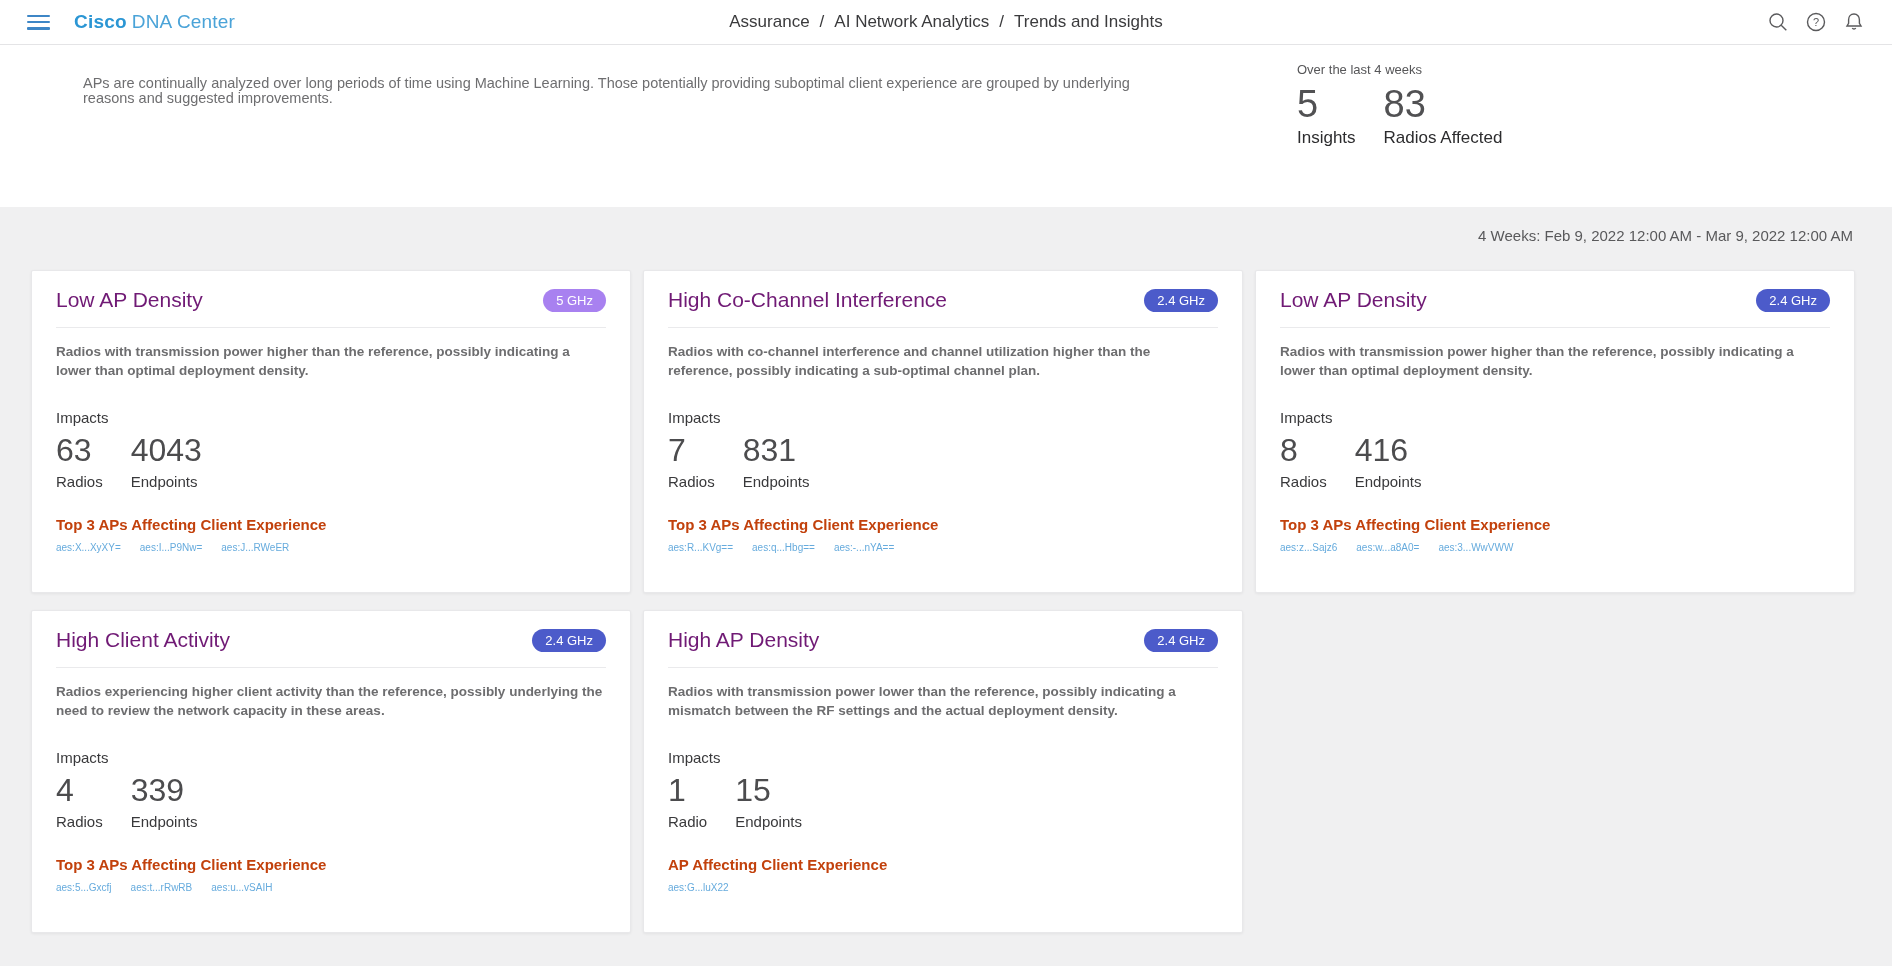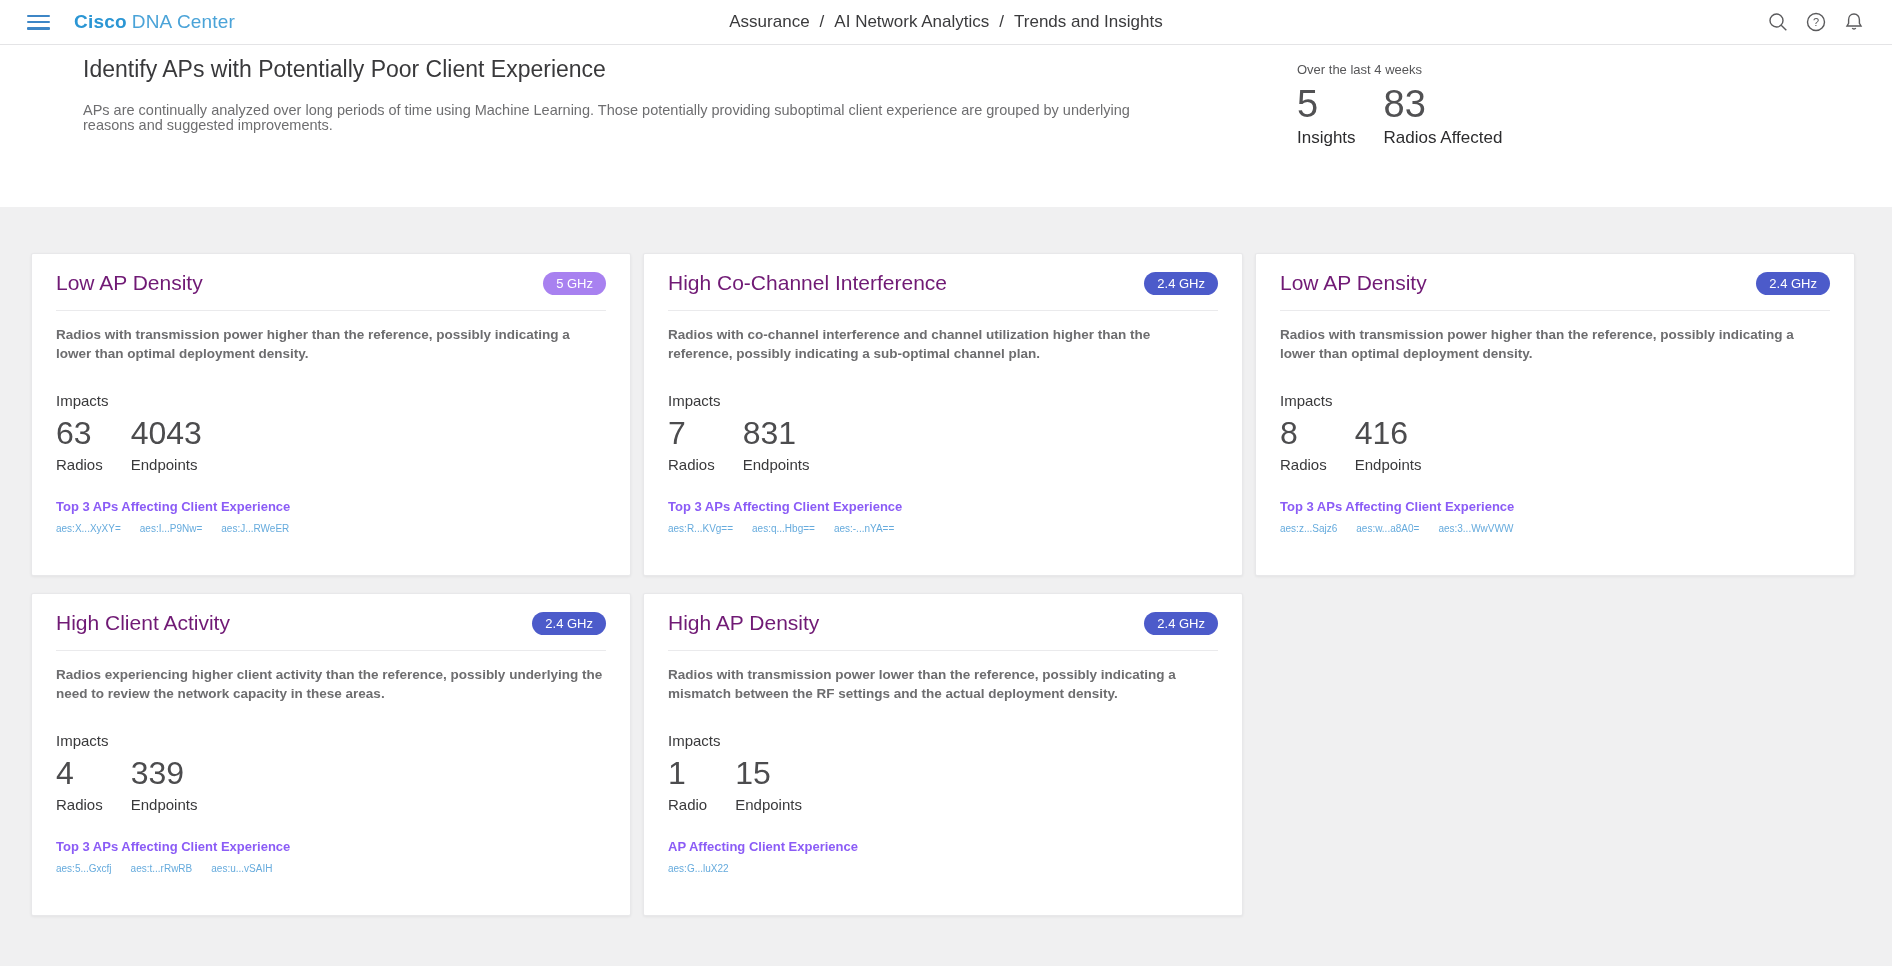--- a/index.html
+++ b/index.html
@@ -36,21 +36,21 @@
 
   .card { background:#fff; border:1px solid #e8e8ea; border-radius:2px; box-shadow:0 1px 3px rgba(0,0,0,.06); padding:17px 24px 20px; min-height:323px; cursor:pointer; }
   .card-header { display:flex; align-items:center; justify-content:space-between; padding-bottom:15px; border-bottom:1px solid #eaeaec; }
   .card-title { font-size:21px; color:#701a75; font-weight:400; }
   .badge { color:#fff; font-size:13px; padding:4px 13px; border-radius:12px; white-space:nowrap; }
   .card-desc { margin-top:14px; font-size:13.5px; line-height:19px; color:#6d6d6f; min-height:38px; max-width:552px;font-weight:bold; }
   .impacts-label { margin-top:29px; font-size:15px; color:#39393b; }
   .stat-row { display:flex; gap:28px; margin-top:6px; }
   .stat-value { font-size:32px; font-weight:300; color:#4c4c4e; line-height:36px; }
   .stat-label { font-size:15px; color:#39393b; margin-top:5px; }
-  .aps-heading { margin-top:26px; font-size:13px; font-weight:bold; color:#8b5cf6; }
+  .aps-heading { margin-top:26px; font-size:15px; font-weight:bold; color:#c2410c; }
   .aps-row { margin-top:9px; display:flex; gap:19px; flex-wrap:wrap; }
   .ap-link { font-size:10px; color:#66abdd; cursor:pointer; text-decoration:none; }
 </style>
 </head>
 <body>
 
 <div class="topbar">
   <div class="hamburger">
     <span></span>
       <span></span>
@@ -82,38 +82,38 @@
     <div class="tb-icon">
       <svg width="22" height="22" viewBox="0 0 22 22">
           <path d="M11 3 C7.6 3 5.6 5.7 5.6 8.8 L5.6 12.4 L4 15 L18 15 L16.4 12.4 L16.4 8.8 C16.4 5.7 14.4 3 11 3 Z"></path>
           <path d="M9.3 17 a1.9 1.9 0 0 0 3.4 0"></path>
         </svg>
     </div>
   </div>
 </div>
 
 <div class="hero">
-  <div class="hero-title">Identify APs with Potentially Poor Client Experience</div>
   <div class="hero-desc">APs are continually analyzed over long periods of time using Machine Learning. Those potentially providing suboptimal client experience are grouped by underlying reasons and suggested improvements.</div>
   <div class="hero-stats">
     <div class="stats-caption">Over the last 4 weeks</div>
     <div class="stats-row">
       <div>
         <div class="stat-big-value">5</div>
         <div class="stat-big-label">Insights</div>
       </div>
       <div>
         <div class="stat-big-value">83</div>
         <div class="stat-big-label">Radios Affected</div>
       </div>
     </div>
   </div>
 </div>
 
 <div class="content">
+  <div class="date-range">4 Weeks: Feb 9, 2022 12:00 AM - Mar 9, 2022 12:00 AM</div>
 
   <div class="grid">
 
     <div class="card">
       <div class="card-header">
         <div class="card-title">Low AP Density</div>
         <div class="badge" style="background: rgb(168, 129, 240);">5 GHz</div>
       </div>
       <div class="card-desc">Radios with transmission power higher than the reference, possibly indicating a lower than optimal deployment density.</div>
       <div class="impacts-label">Impacts</div>

